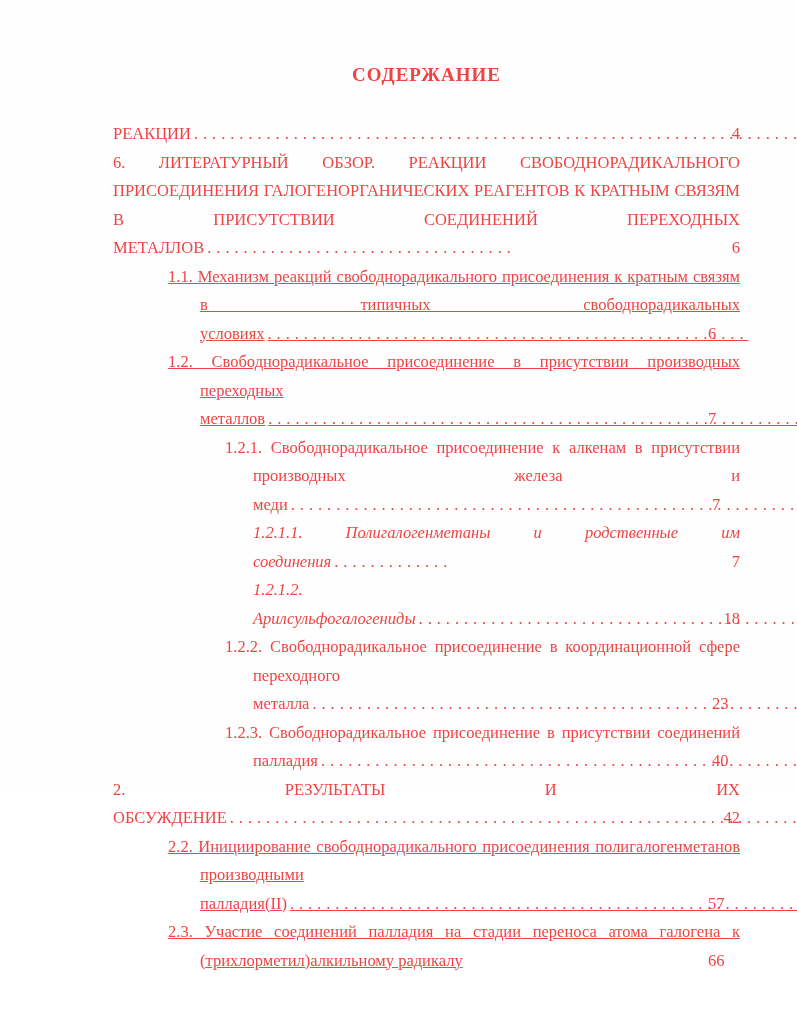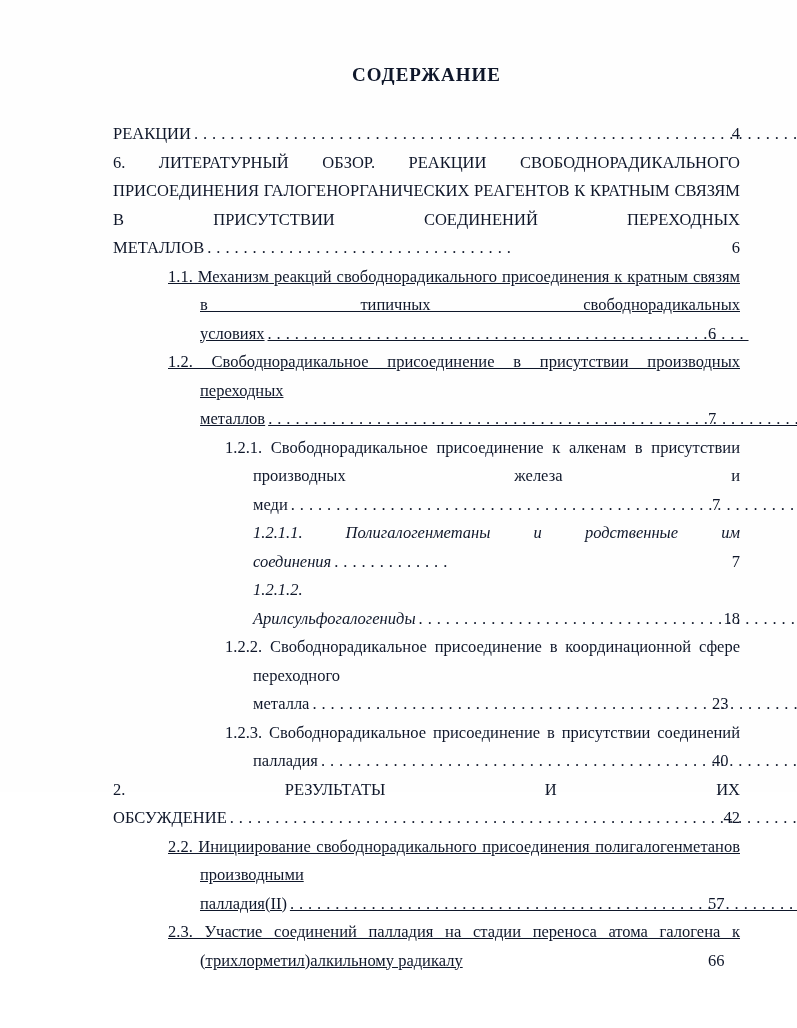--- a/index.html
+++ b/index.html
@@ -10,21 +10,21 @@
     background: #ffffff;
     overflow: hidden;
   }
   .sheet {
     position: relative;
     width: 797px;
     height: 792px;
     background: #fefefe;
     padding: 64px 57px 0 113px;
     font-family: "Liberation Serif", "DejaVu Serif", serif;
-    color: #0f172a;
+    color: #ef4444;
   }
   .doc-title {
     margin: 0;
     text-align: center;
     font-size: 19px;
     font-weight: 700;
     letter-spacing: 1px;
   }
   .toc {
     margin-top: 34px;

